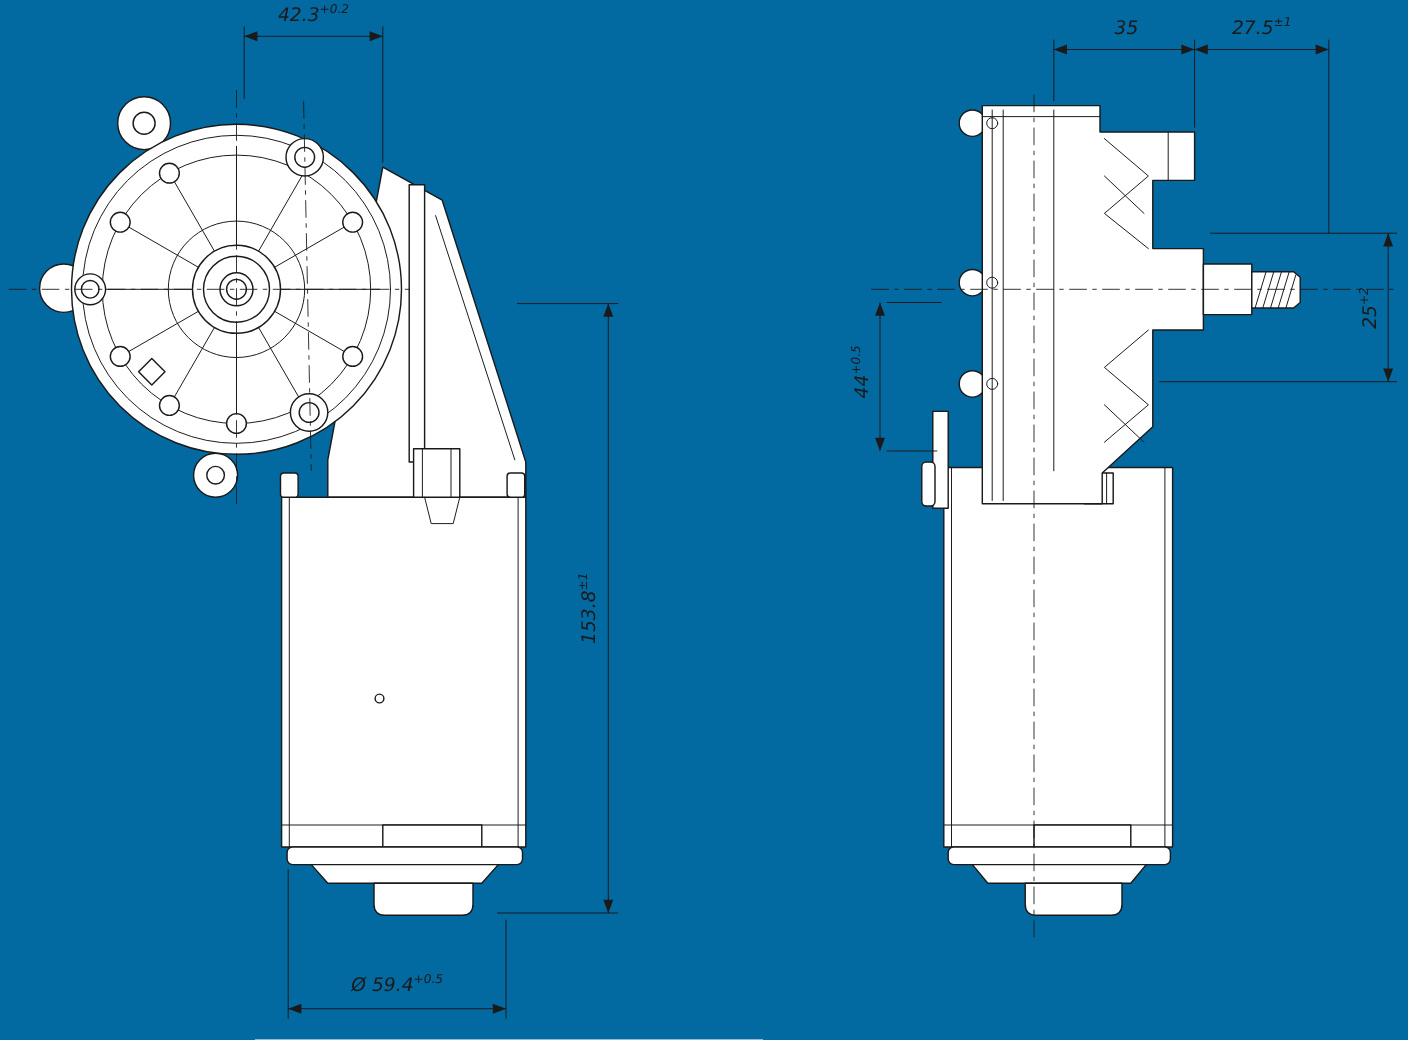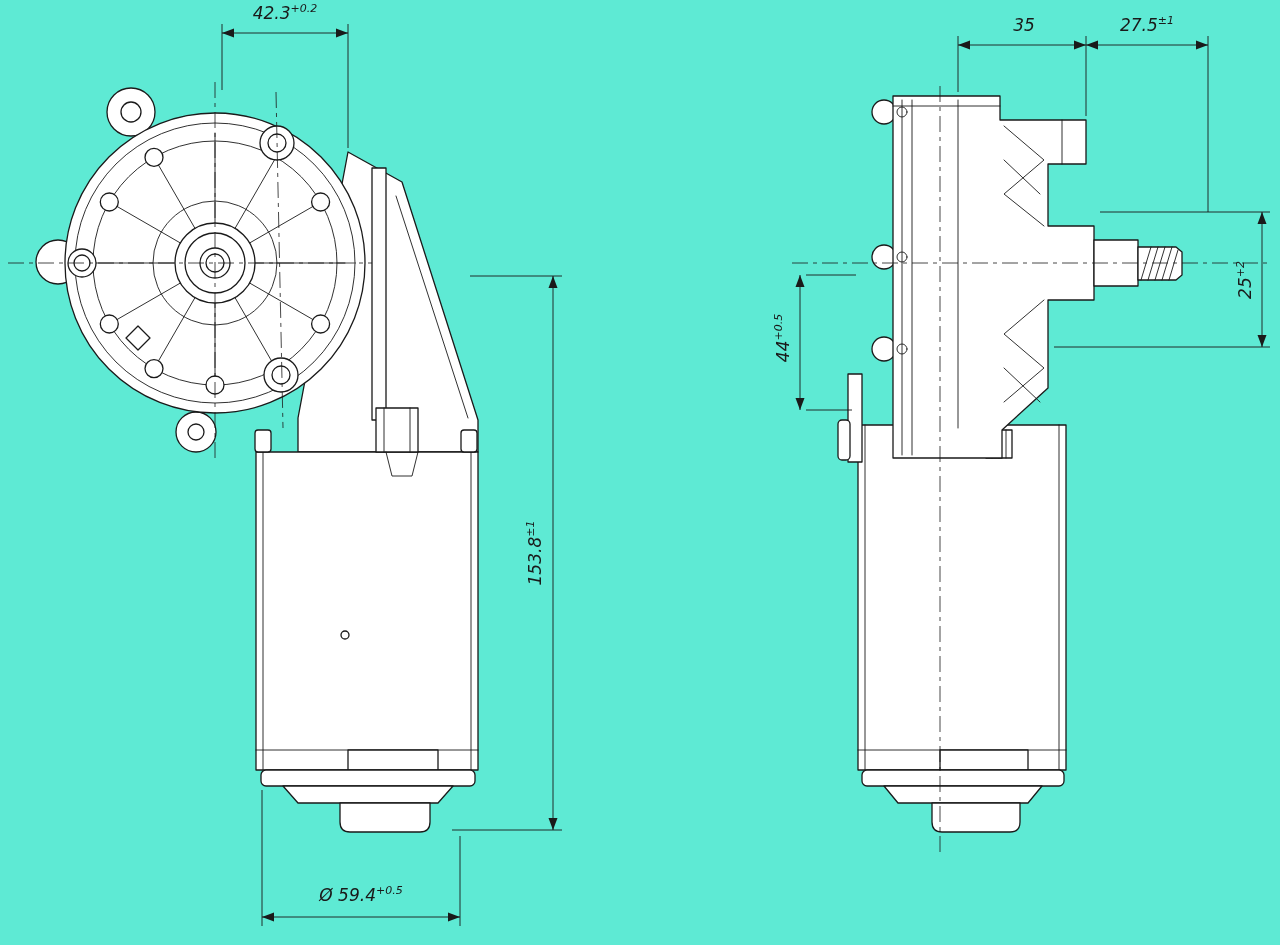--- a/index.html
+++ b/index.html
@@ -1,16 +1,16 @@
 <!DOCTYPE html>
 <html><head>
 <meta charset="utf-8">
 <style>
   html,body{margin:0;padding:0;background:#ffffff;}
-  .page{position:relative;width:1280px;height:945px;background:#5eead4;overflow:hidden;
+  .page{position:relative;width:1280px;height:945px;background:#0369a1;overflow:hidden;
         font-family:"DejaVu Sans",sans-serif;}
   svg{display:block;}
   .ln   {fill:none;stroke:#1a1a1a;stroke-width:1.3;stroke-linecap:round;stroke-linejoin:round;}
   .thick{stroke-width:1.8;}
   .thin {stroke-width:0.9;}
   .white{fill:#ffffff;stroke:#1a1a1a;stroke-width:1.3;stroke-linejoin:round;}
   .cl   {fill:none;stroke:#1a1a1a;stroke-width:0.8;stroke-dasharray:16 5 4 5;}
   .dim  {fill:none;stroke:#1a1a1a;stroke-width:0.9;}
   .arr  {fill:#1a1a1a;stroke:none;}
   .dtxt {font:italic 17px "DejaVu Sans",sans-serif;fill:#1a1a1a;}

